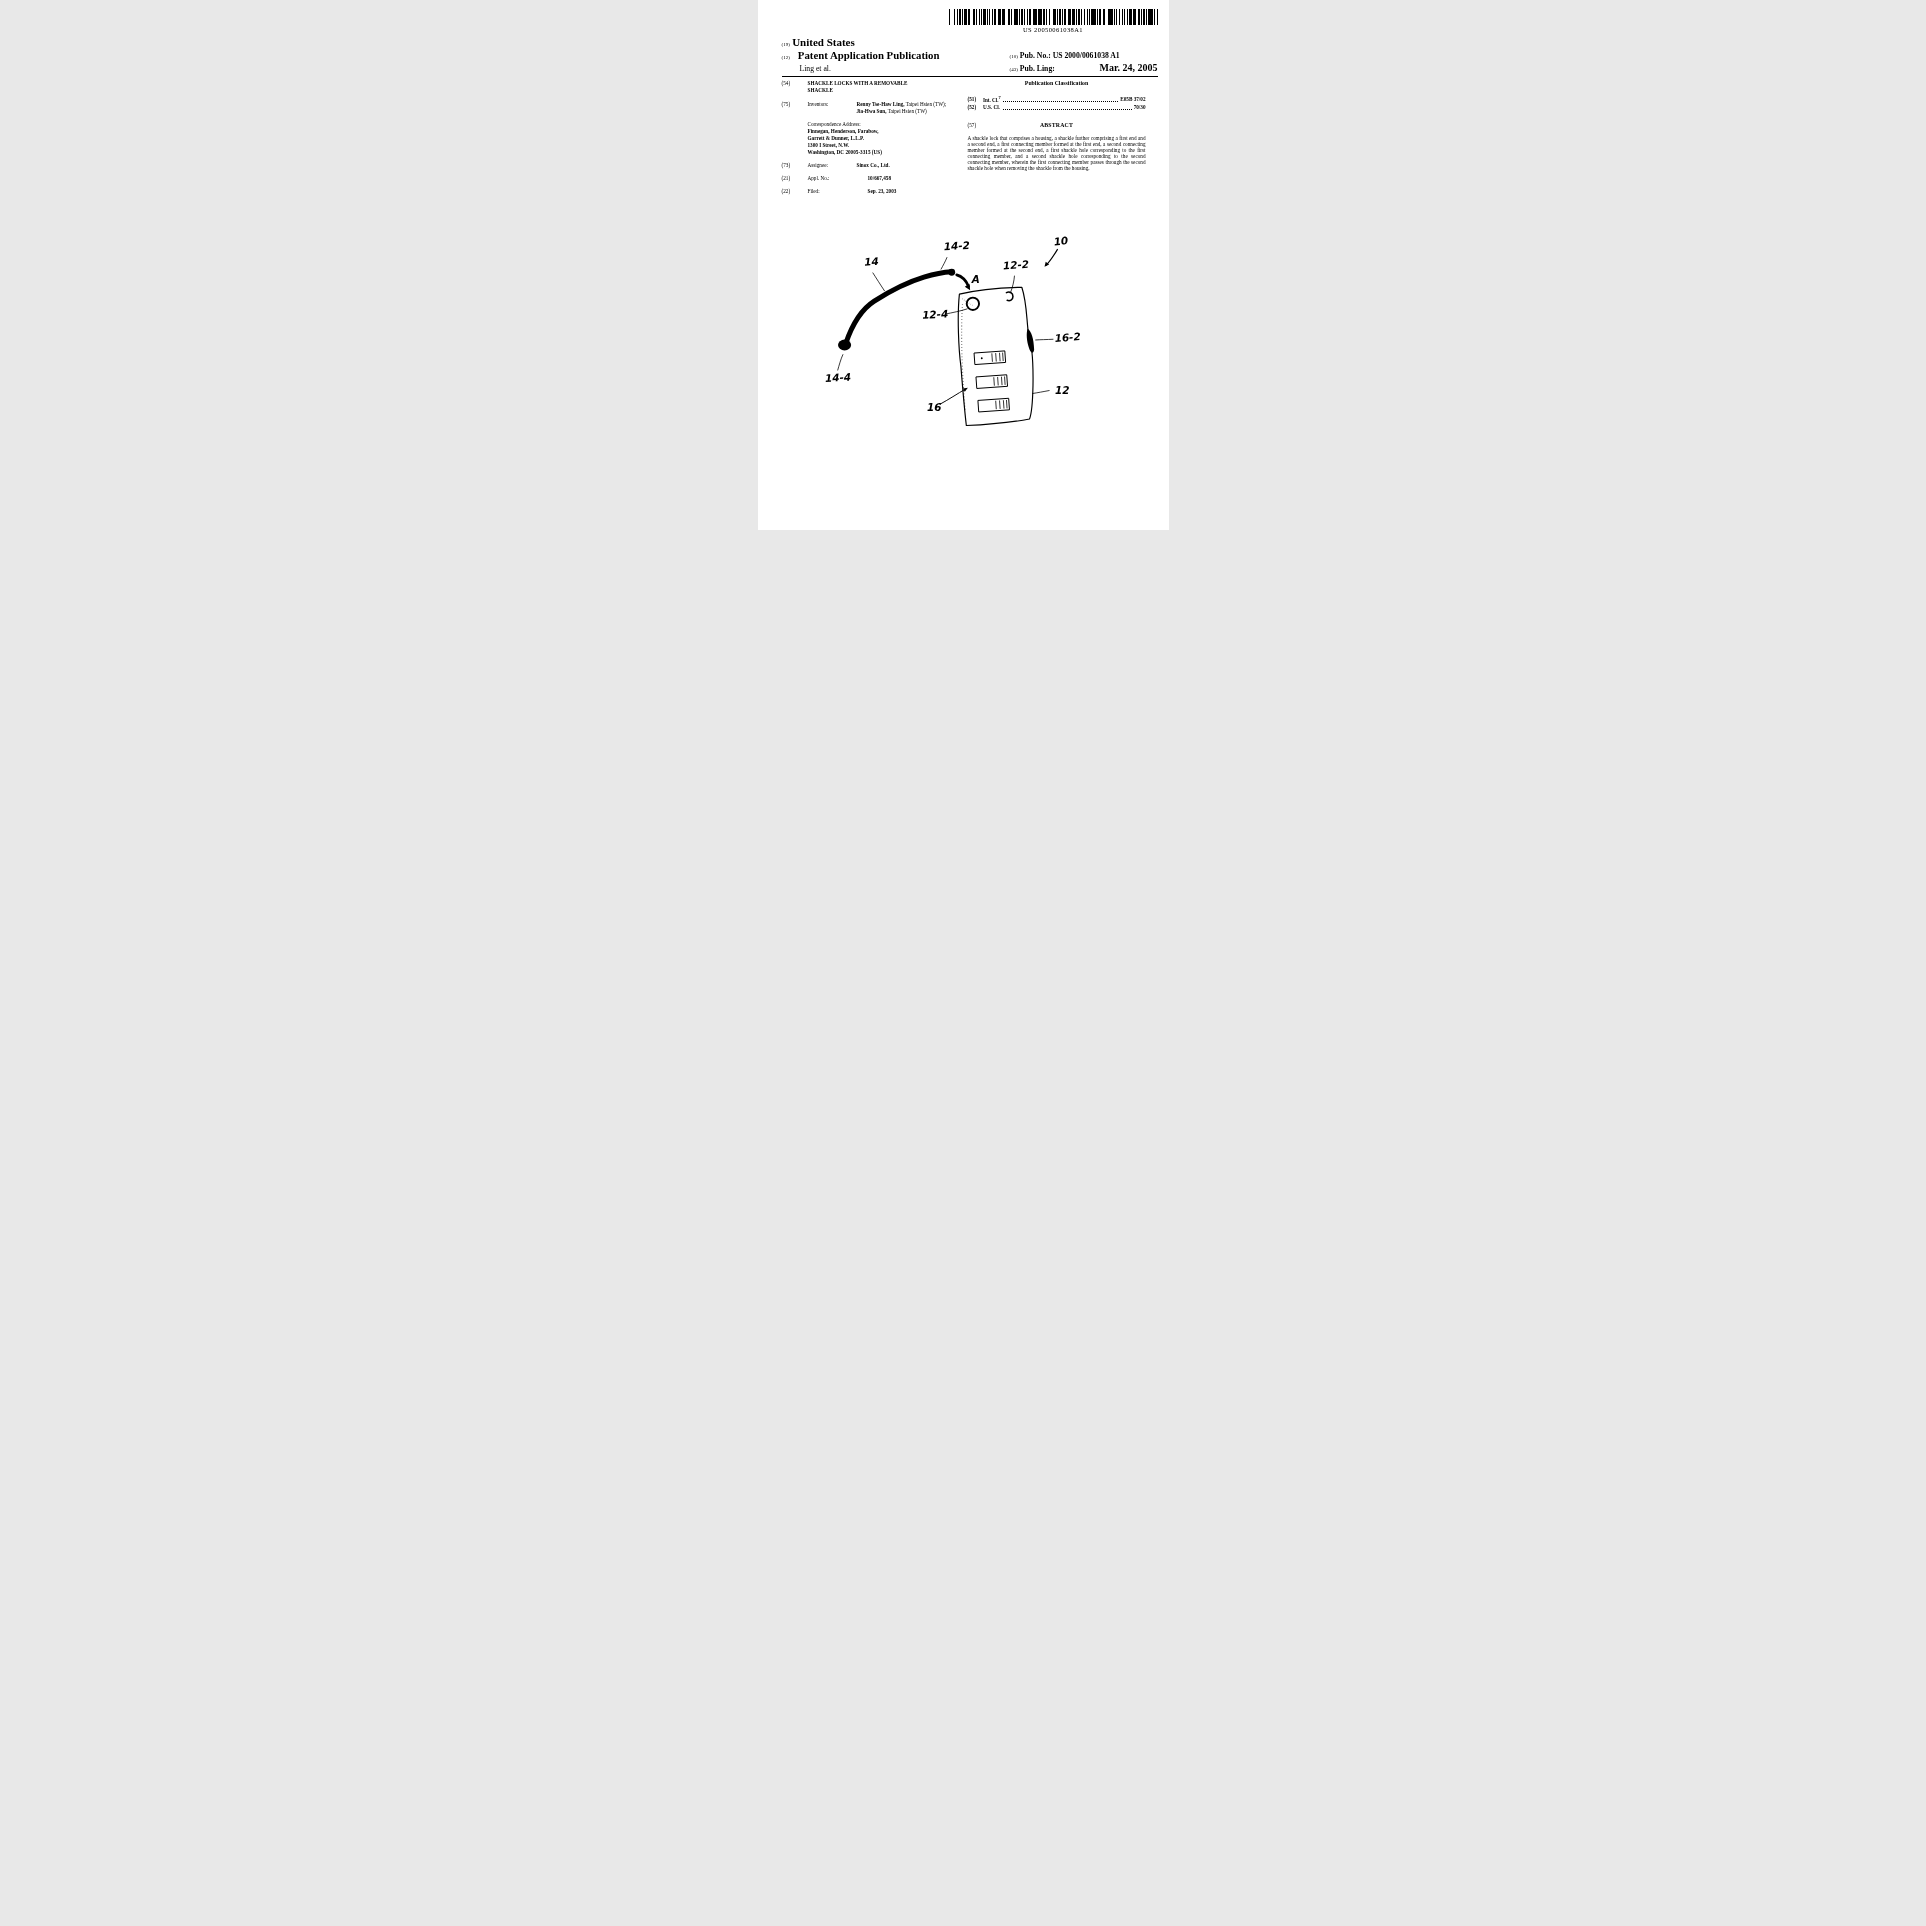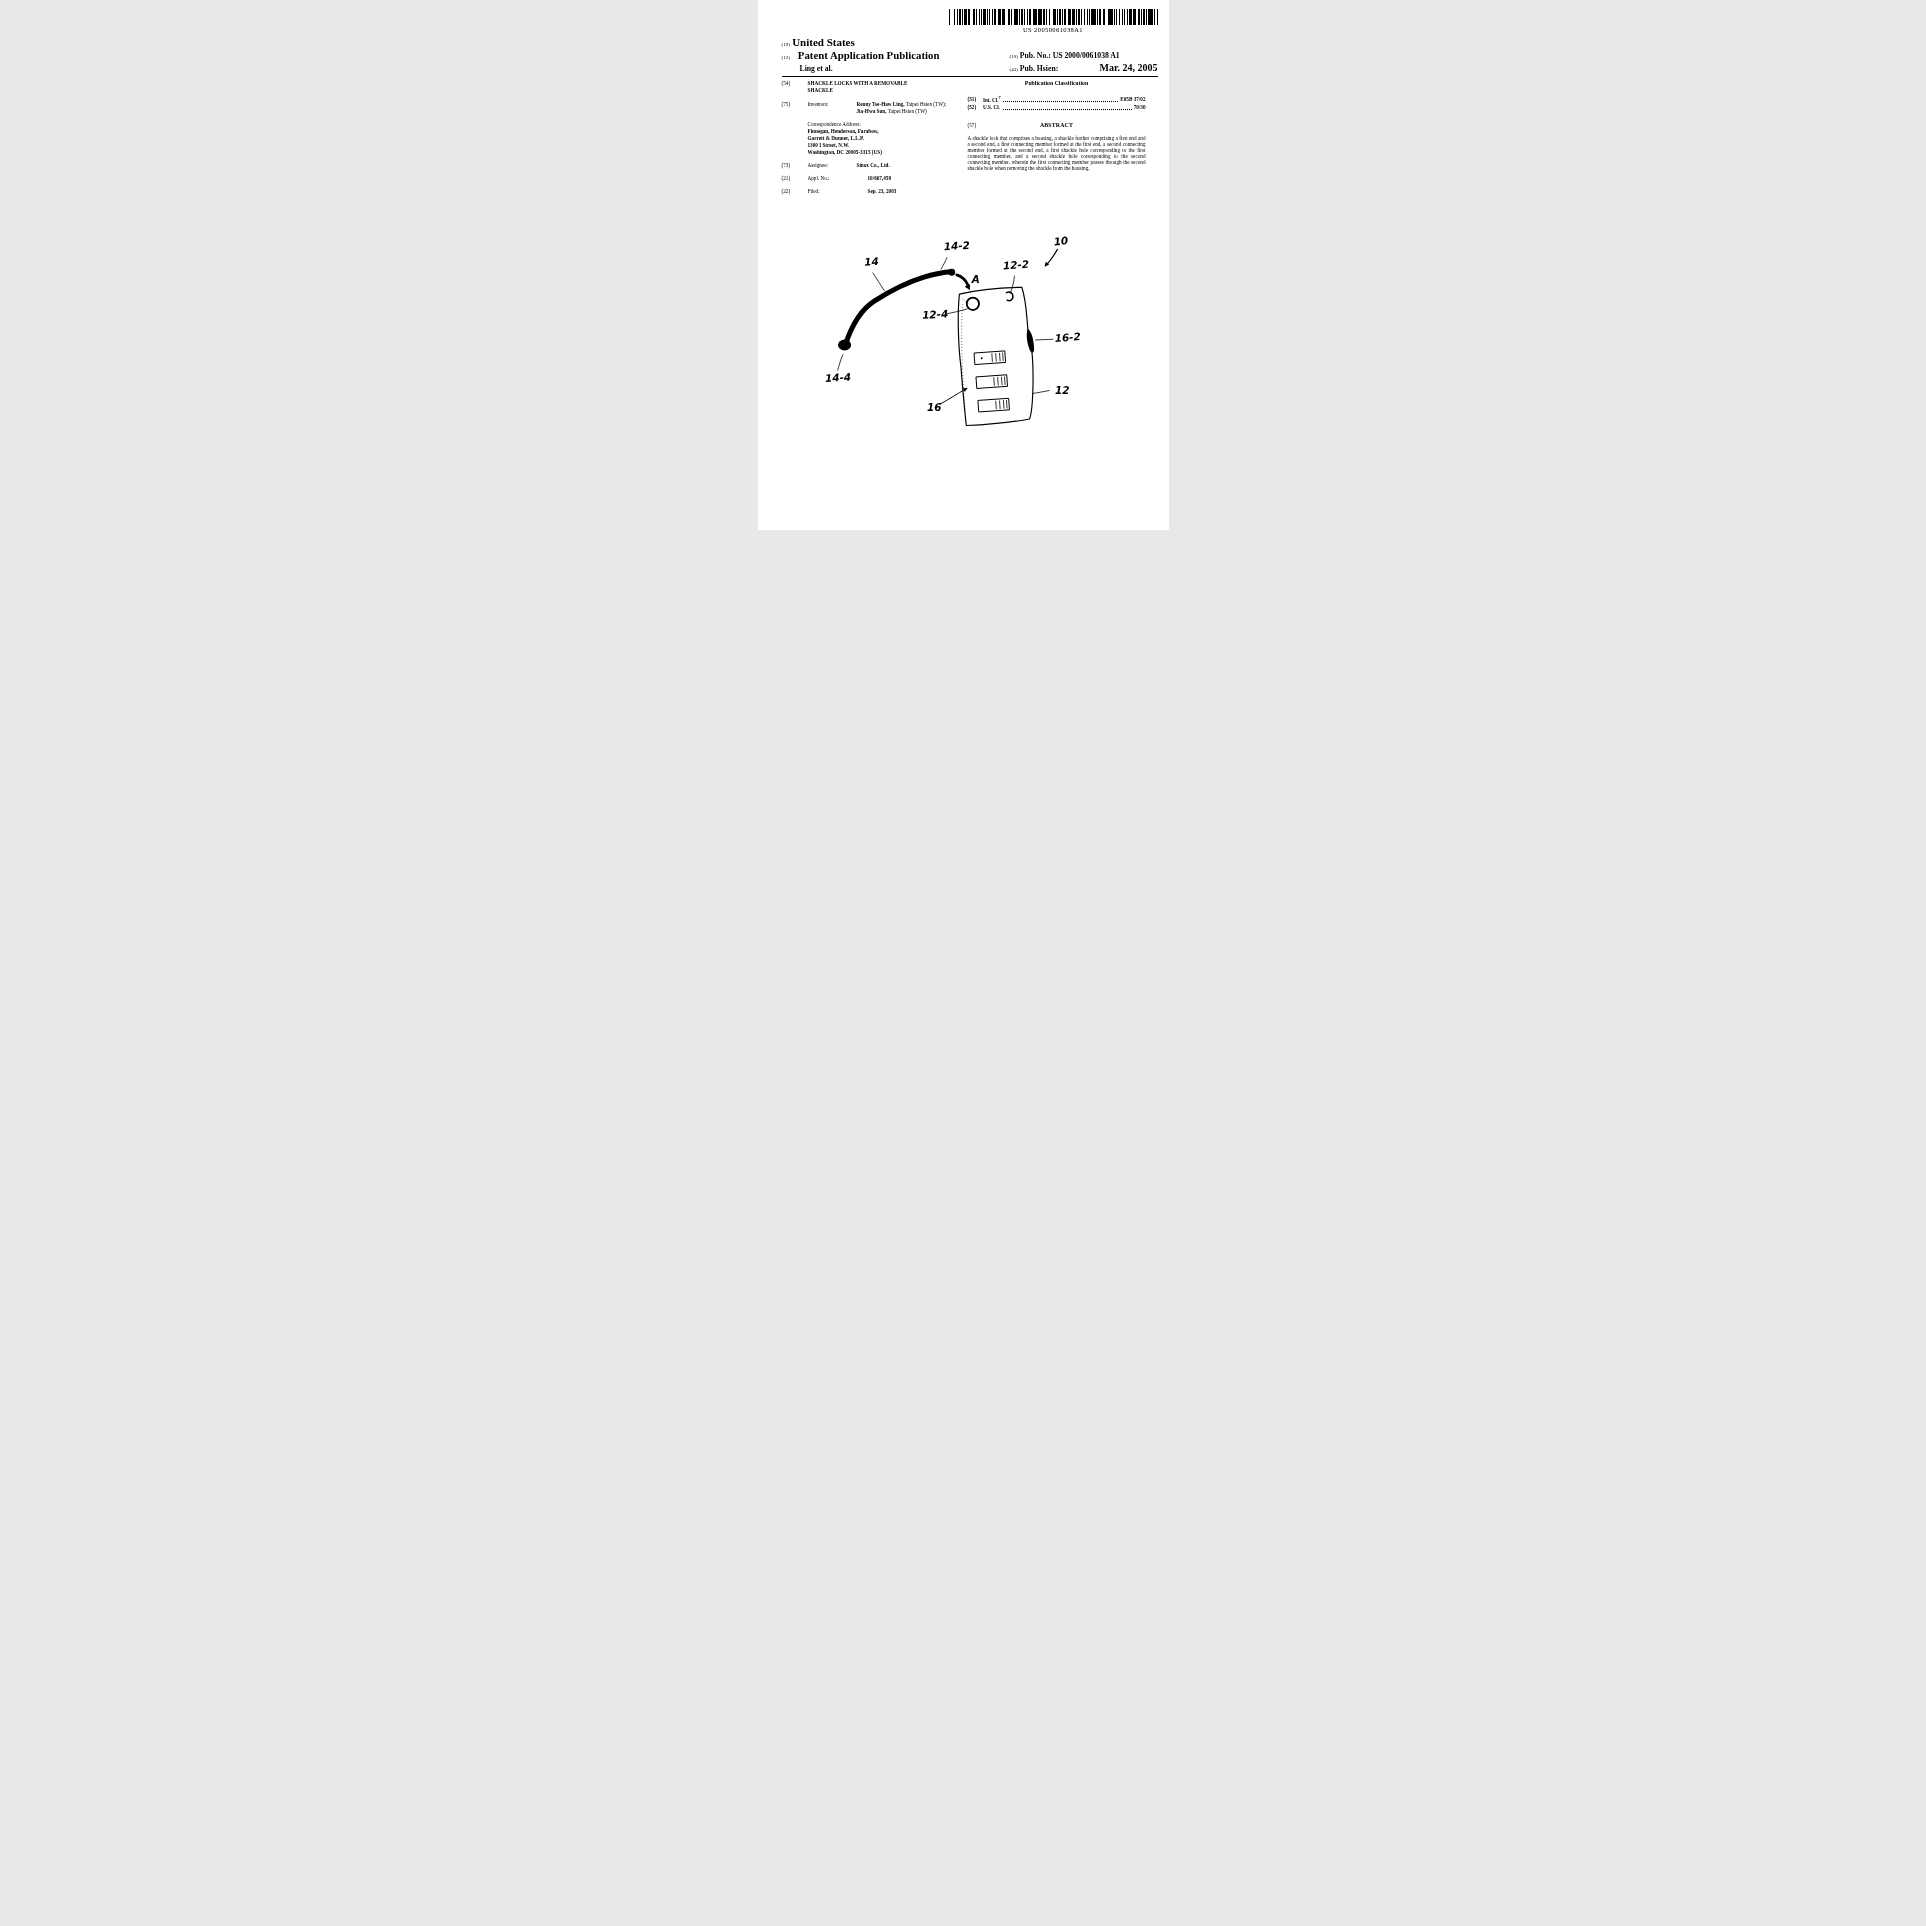--- a/index.html
+++ b/index.html
@@ -27,21 +27,21 @@
     top:26px; left:191px; width:209px;
     text-align:center; font-size:6.5px; letter-spacing:0.4px;
   }
 
   
   .code { font-size:5px; }
   .line19 { top:36px; left:24px; font-size:5px; }
   .country { font-size:11px; font-weight:bold; margin-left:2.3px; }
   .line12 { top:49px; left:24px; font-size:5px; }
   .kind { font-size:10.8px; font-weight:bold; margin-left:8px; }
-  .authors { top:64px; left:42px; font-size:7.7px; font-weight:bold; }
+  .authors { top:64px; left:42px; font-size:7.7px; font-weight:normal; }
   .pubno-row { top:51px; left:252px; width:148px; font-size:7.7px; font-weight:bold; }
   .pubno-row .code, .pubdate-row .code { font-weight:normal; }
   .pubdate-row { top:62px; left:252px; width:148px; font-size:7.7px; font-weight:bold;
                  display:flex; justify-content:space-between; align-items:baseline; }
   .pubdate-value { font-size:10px; }
   .rule { top:76px; left:24px; width:376px; border-top:1.2px solid #000; height:0; }
 
   
   .leftcol  { top:80px; left:24px;  width:173px; font-size:5.2px; line-height:7px; }
   .rightcol { top:80px; left:210px; width:178px; font-size:5.2px; line-height:7px; }
@@ -101,21 +101,21 @@
 
   <div class="abs pubno-row">
     <span class="code">(10)</span>
     <span>Pub. No.:</span>
     <span>US 2000/0061038 A1</span>
   </div>
 
   <div class="abs pubdate-row">
     <span>
       <span class="code">(43)</span>
-      <span>Pub. Hsien:</span>
+      <span>Pub. Ling:</span>
     </span>
     <span class="pubdate-value">Mar. 24, 2005</span>
   </div>
 
   <div class="abs rule"></div>
 
   <div class="abs leftcol">
 
     <div class="row">
       <span class="num">(54)</span>

